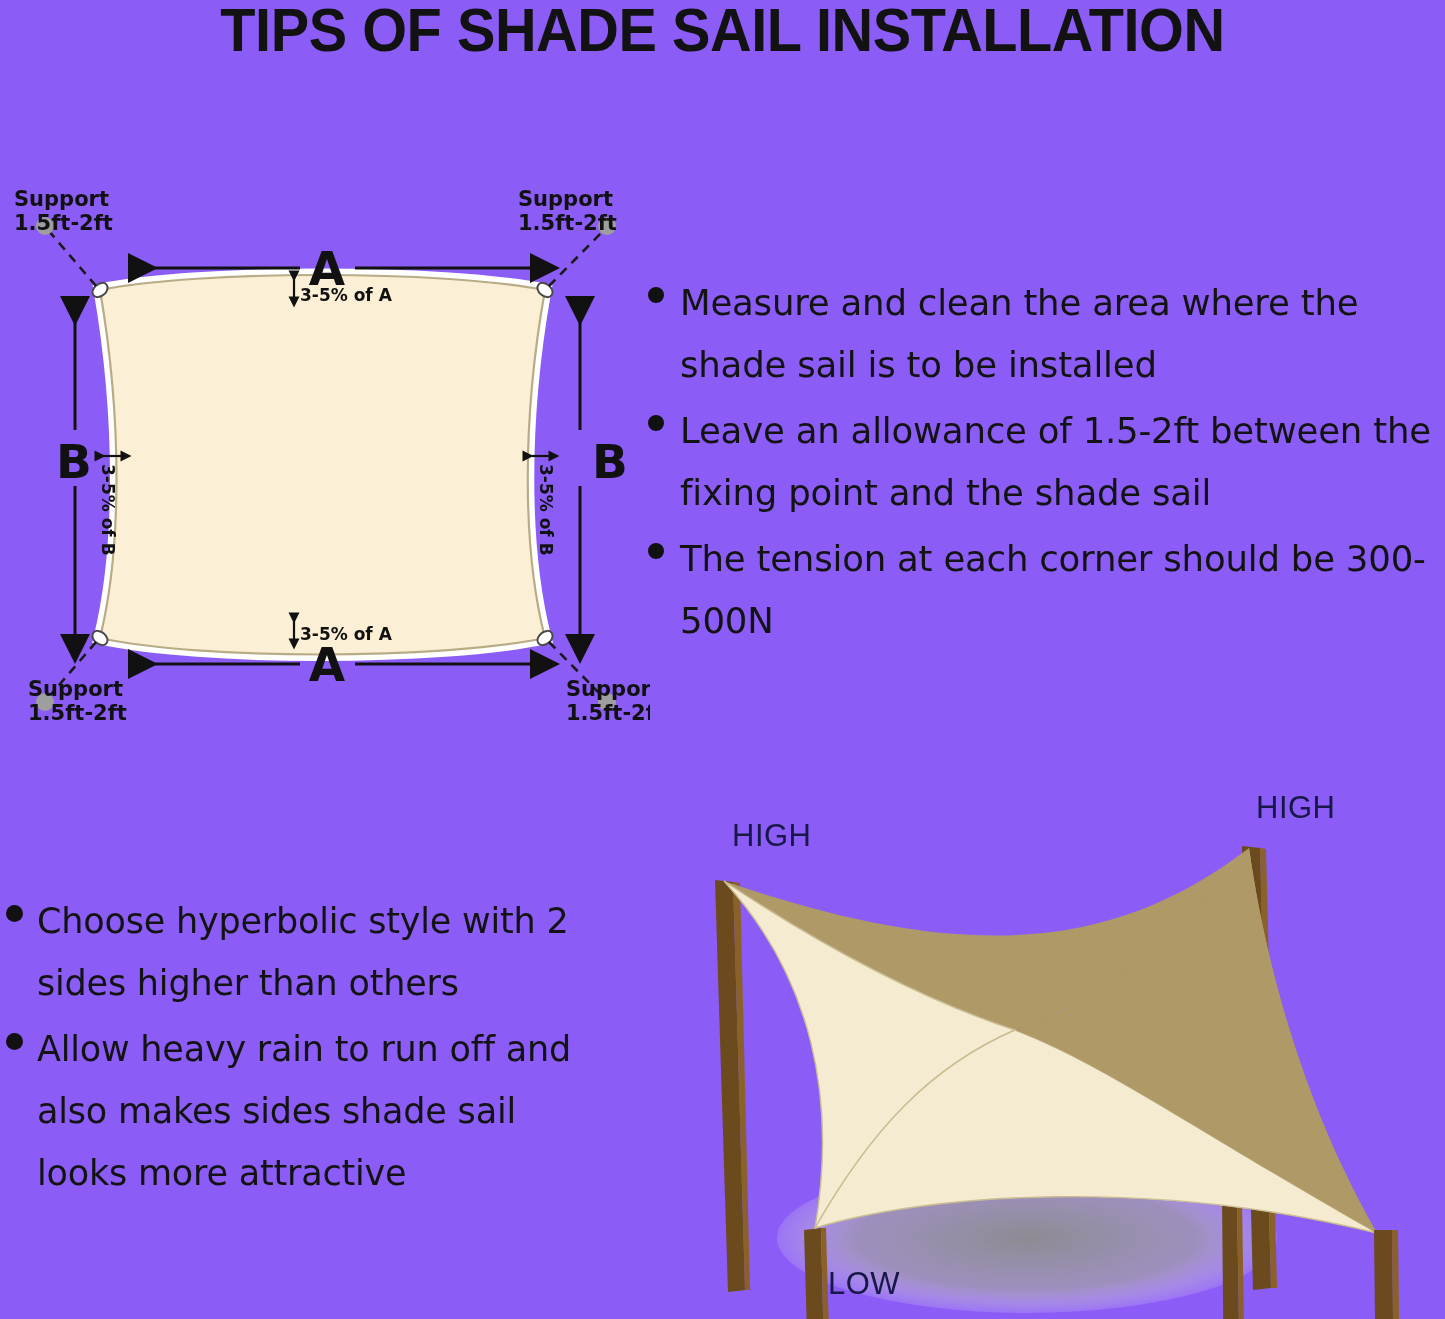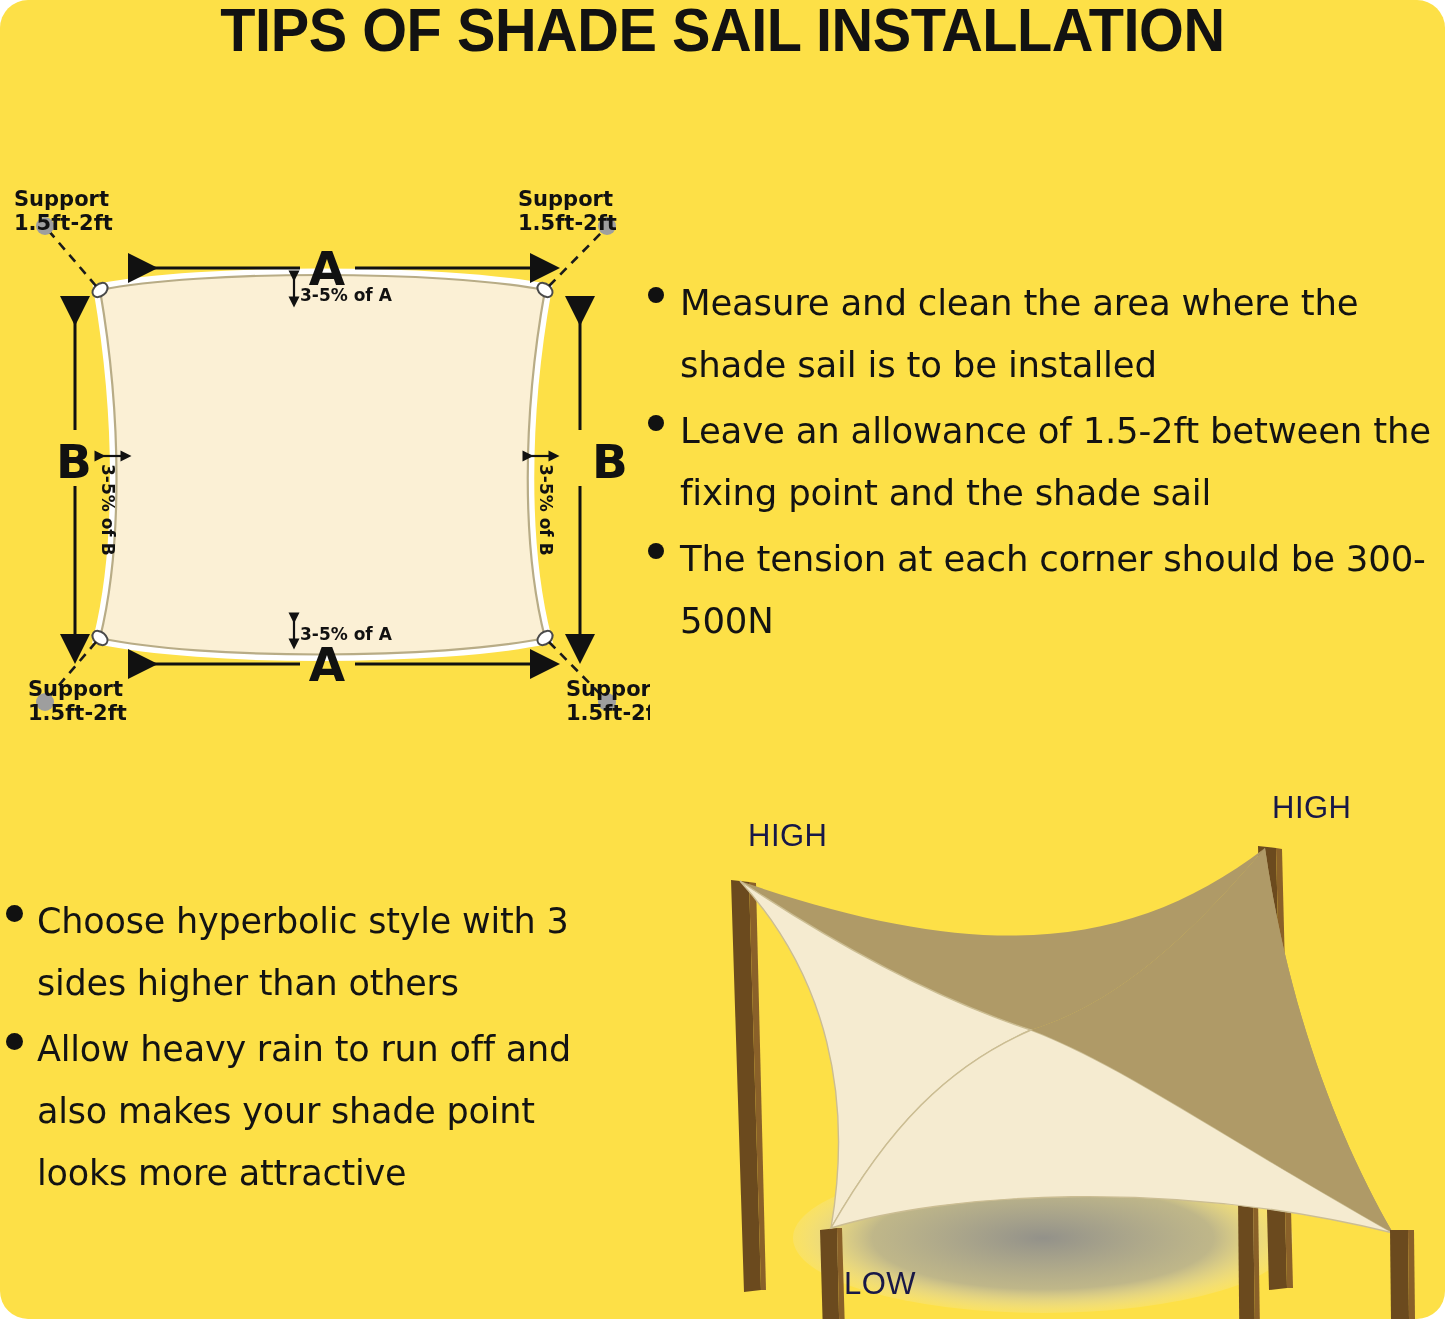--- a/index.html
+++ b/index.html
@@ -7,23 +7,22 @@
     padding: 0;
     background: #ffffff;
   }
   body {
     font-family: "DejaVu Sans", "Liberation Sans", sans-serif;
   }
   #page {
     position: relative;
     width: 1445px;
     height: 1319px;
-    background: #fde047;
+    background: #8b5cf6;
     overflow: hidden;
-    border-radius: 28px;
   }
 
   
   #title {
     position: absolute;
     left: 0px;
     top: -6px;
     width: 1445px;
     text-align: center;
     font-family: "Liberation Sans", sans-serif;
@@ -86,21 +85,21 @@
     left: 0px;
     top: 168px;
     width: 650px;
     height: 570px;
   }
   #rect-diagram svg { display: block; }
 
   
   #sail-scene {
     position: absolute;
-    left: 648px;
+    left: 632px;
     top: 778px;
     width: 797px;
     height: 541px;
   }
   #sail-scene svg { display: block; }
 
   .lbl {
     font-family: "DejaVu Sans", sans-serif;
     fill: #111111;
   }
@@ -245,25 +244,25 @@
     </div>
     <div class="bullet-row">
       <span class="bullet-dot"></span>
       <span class="bullet-text">The tension at each corner should be 300-500N</span>
     </div>
   </div>
 
   <div id="bottom-list">
     <div class="bullet-row">
       <span class="bullet-dot"></span>
-      <span class="bullet-text">Choose hyperbolic style with 3 sides higher than others</span>
-    </div>
-    <div class="bullet-row">
-      <span class="bullet-dot"></span>
-      <span class="bullet-text">Allow heavy rain to run off and also makes your shade point looks more attractive</span>
+      <span class="bullet-text">Choose hyperbolic style with 2 sides higher than others</span>
+    </div>
+    <div class="bullet-row">
+      <span class="bullet-dot"></span>
+      <span class="bullet-text">Allow heavy rain to run off and also makes sides shade sail looks more attractive</span>
     </div>
   </div>
 
   <div id="sail-scene">
     <svg width="797" height="541" viewBox="0 0 797 541" xmlns="http://www.w3.org/2000/svg">
       <defs>
         <radialGradient id="shadowGrad" cx="50%" cy="50%" r="55%">
           <stop offset="0%" stop-color="#8d8d8d" stop-opacity="0.95"></stop>
           <stop offset="62%" stop-color="#a5a5a5" stop-opacity="0.7"></stop>
           <stop offset="100%" stop-color="#ffffff" stop-opacity="0"></stop>

